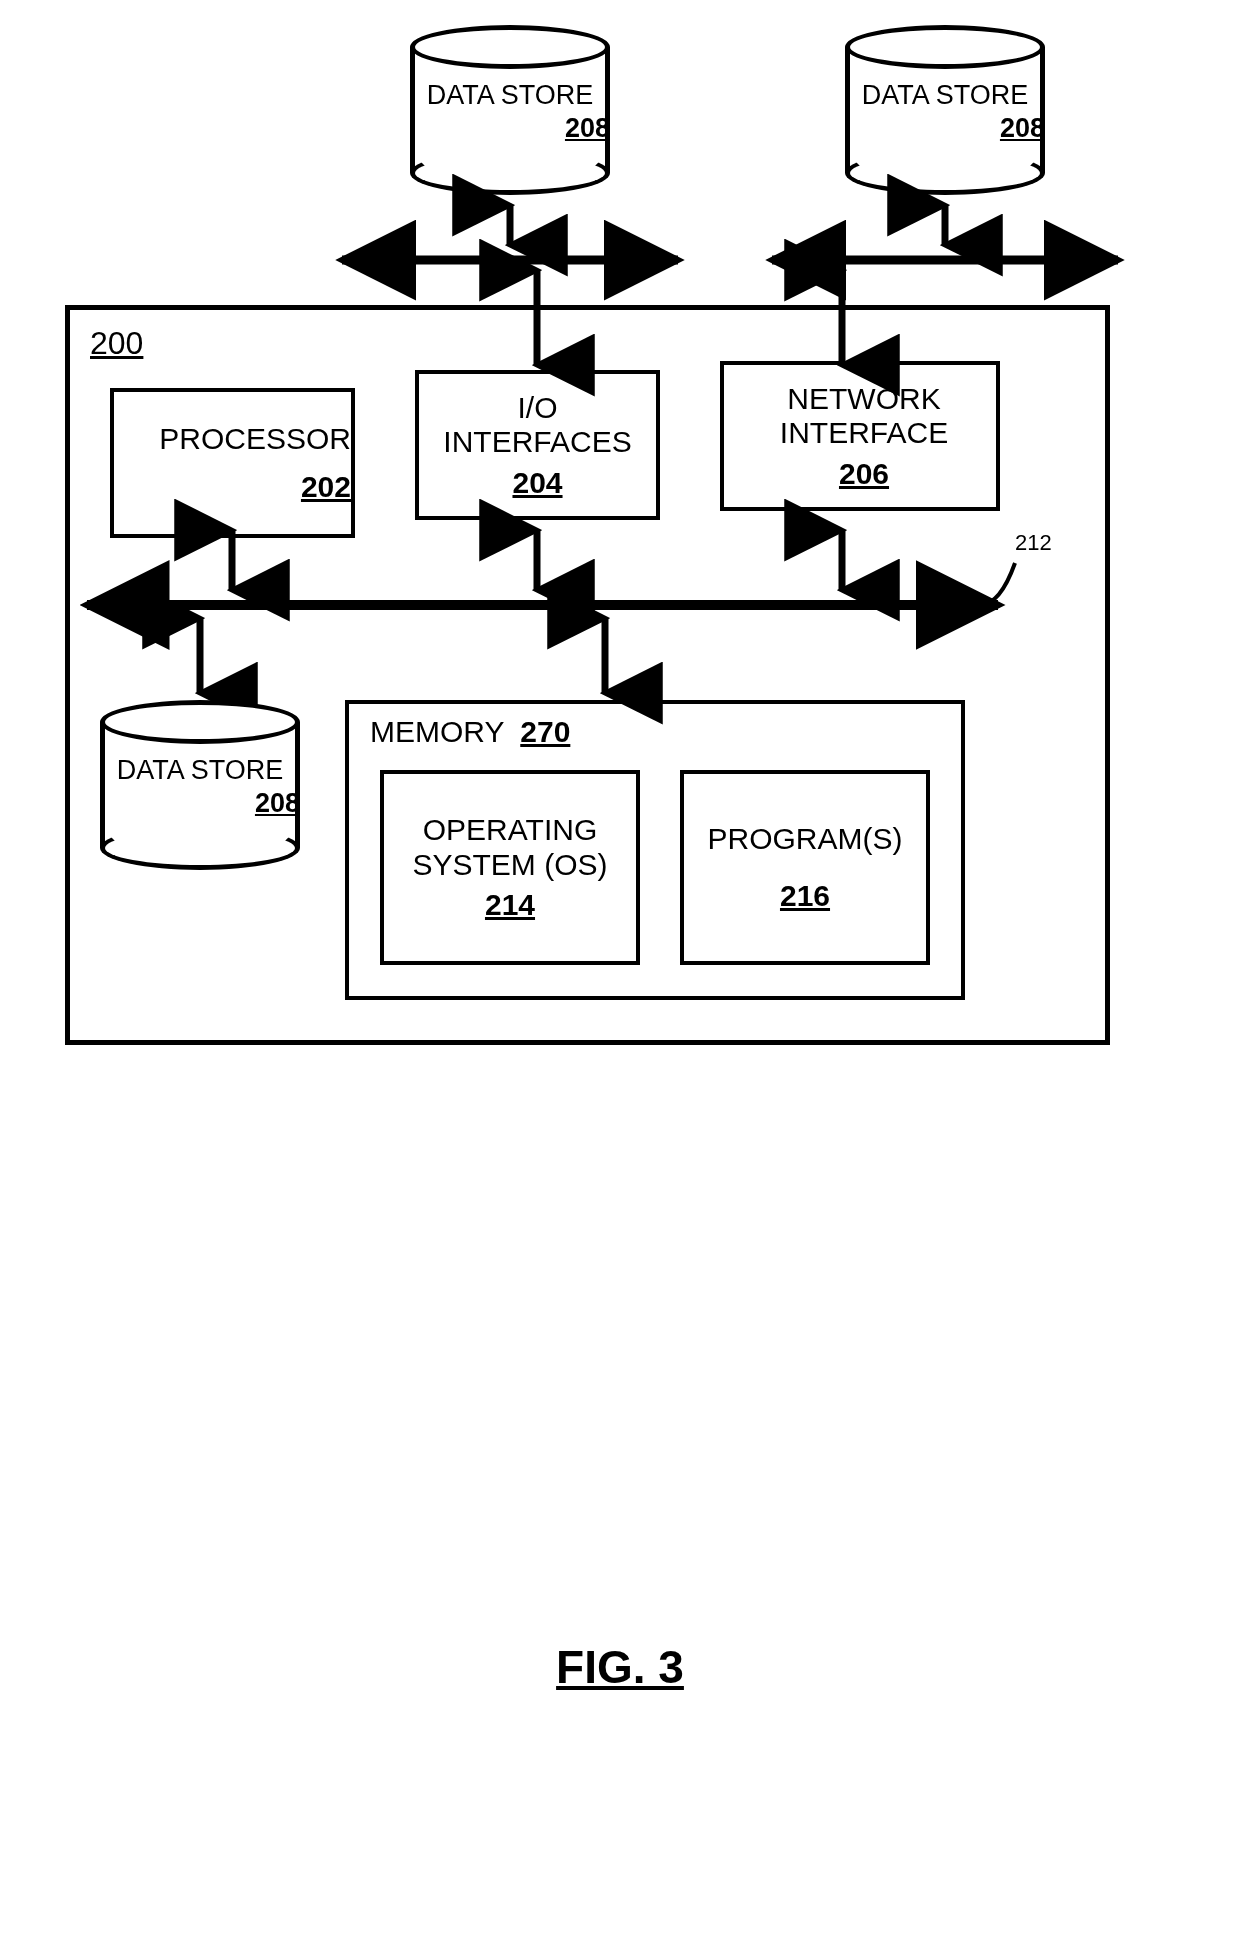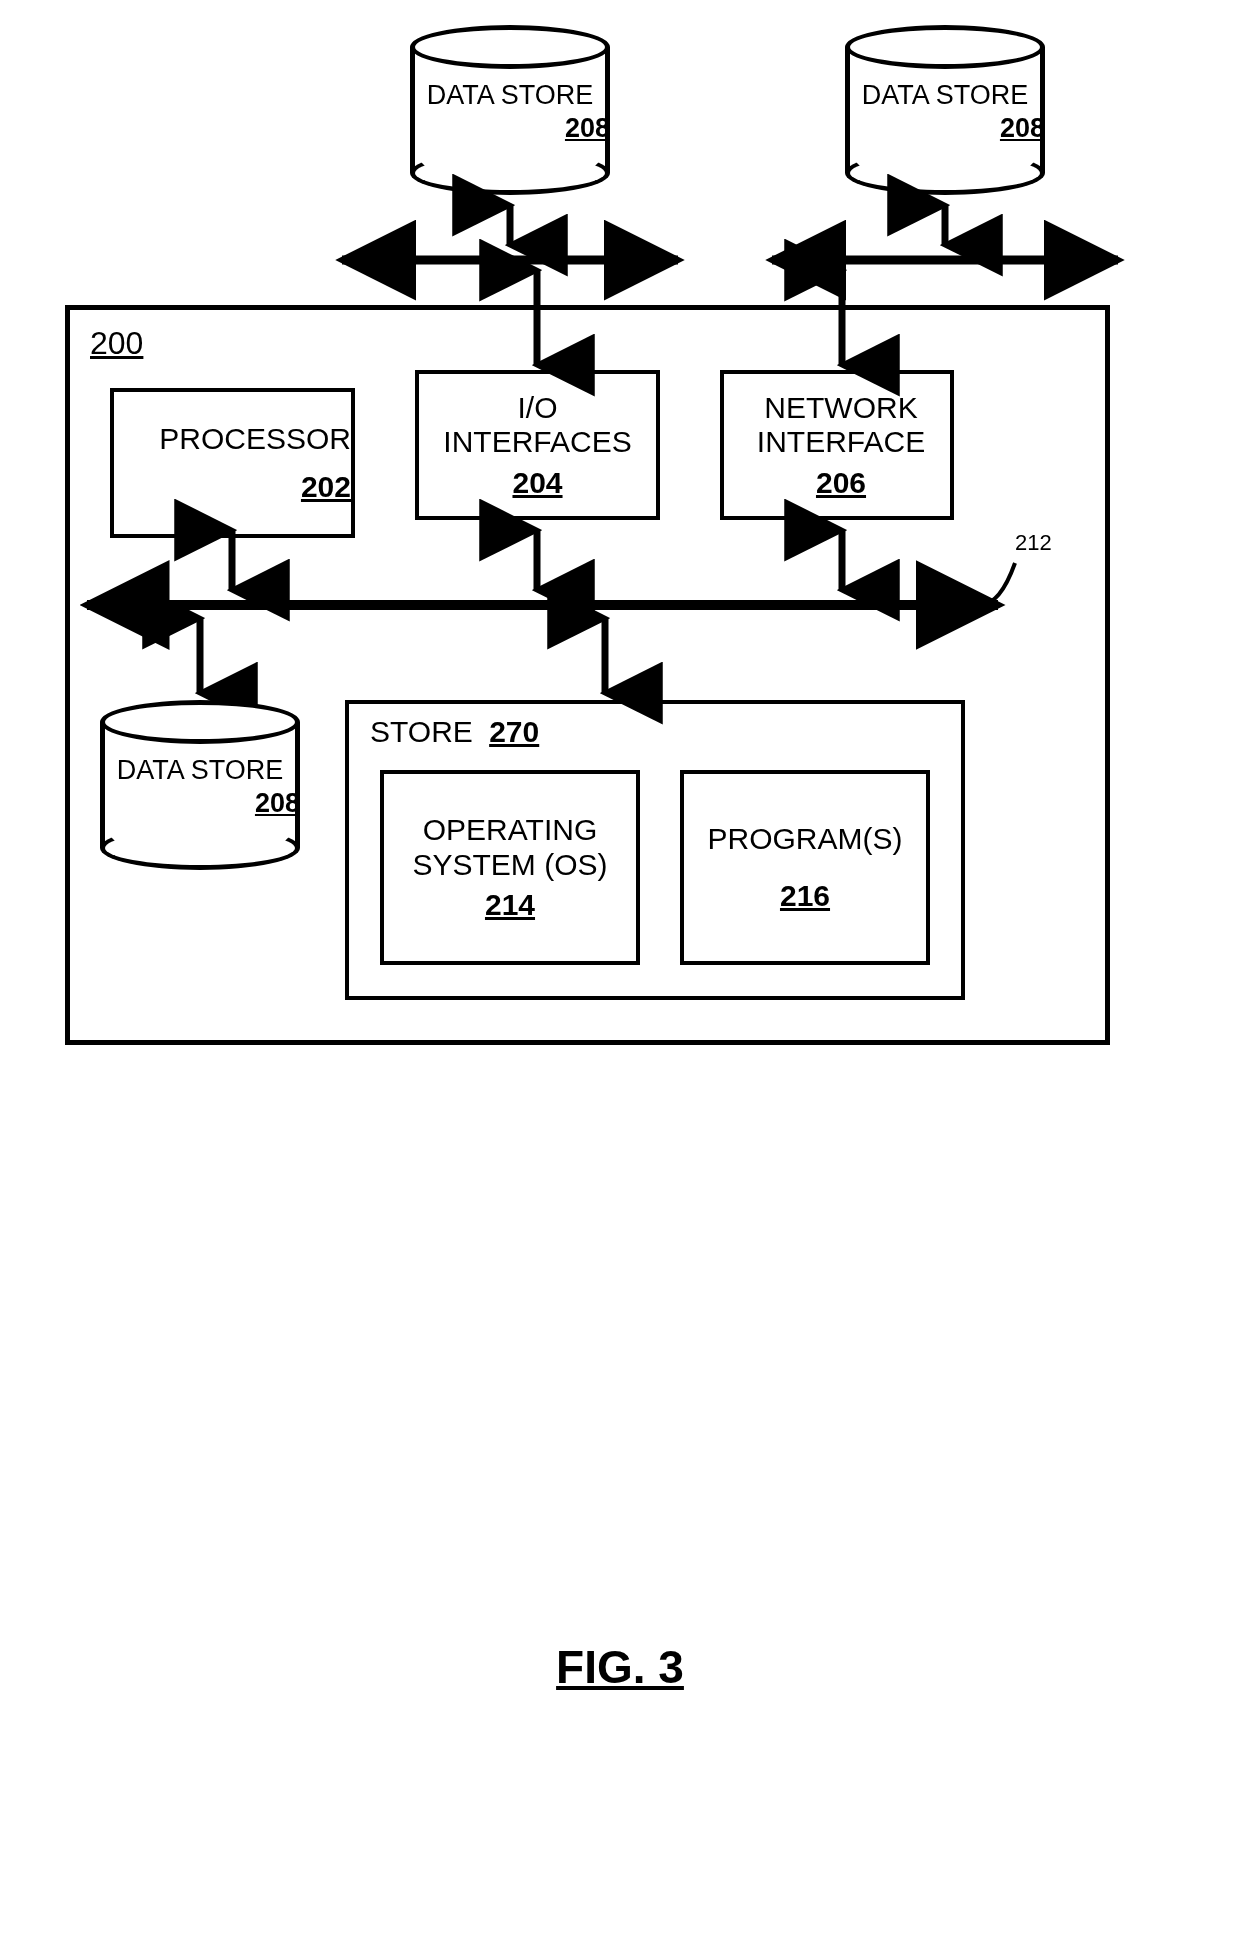--- a/index.html
+++ b/index.html
@@ -141,42 +141,42 @@
     <span class="label">PROCESSOR</span>
     <span class="ref" style="margin-top:14px;">202</span>
   </div>
 
   <div class="box" style="left:415px; top:370px; width:245px; height:150px;">
     <span class="label" style="white-space:pre-line;">I/O
 INTERFACES</span>
     <span class="ref" style="margin-top:6px;">204</span>
   </div>
 
-  <div class="box" style="left:720px; top:370px; width:234px; height:150px;padding-left:8px;">
+  <div class="box" style="left:720px; top:361px; width:280px; height:150px;padding-left:8px;">
     <span class="label" style="white-space:pre-line;">NETWORK
 INTERFACE</span>
     <span class="ref" style="margin-top:6px;">206</span>
   </div>
 
   <div class="bus-label" style="left:1015px; top:530px;">212</div>
 
   <div class="cyl" style="left:100px; top:700px;">
     <div class="body"></div>
       <div class="bot"></div>
       <div class="top"></div>
     <div class="txt">
       <span class="label">DATA STORE</span>
       <span class="ref">208</span>
     </div>
   </div>
 
   <div class="box" style="left:345px; top:700px; width:620px; height:300px; justify-content:flex-start; align-items:flex-start;">
   </div>
   <div class="mem-title" style="left:370px; top:715px;">
-    <span>STORE</span>
+    <span>MEMORY</span>
     <span class="ref" style="margin-left:8px;">270</span>
   </div>
 
   <div class="box" style="left:380px; top:770px; width:260px; height:195px;">
     <span class="label" style="white-space:pre-line;">OPERATING
 SYSTEM (OS)</span>
     <span class="ref" style="margin-top:6px;">214</span>
   </div>
 
   <div class="box" style="left:680px; top:770px; width:250px; height:195px;">

